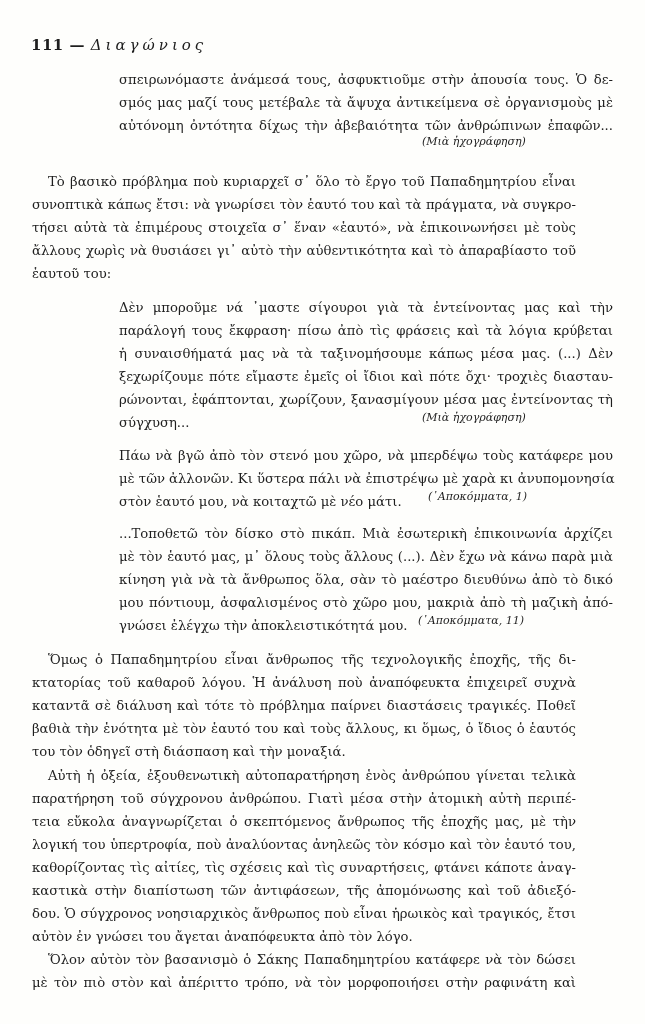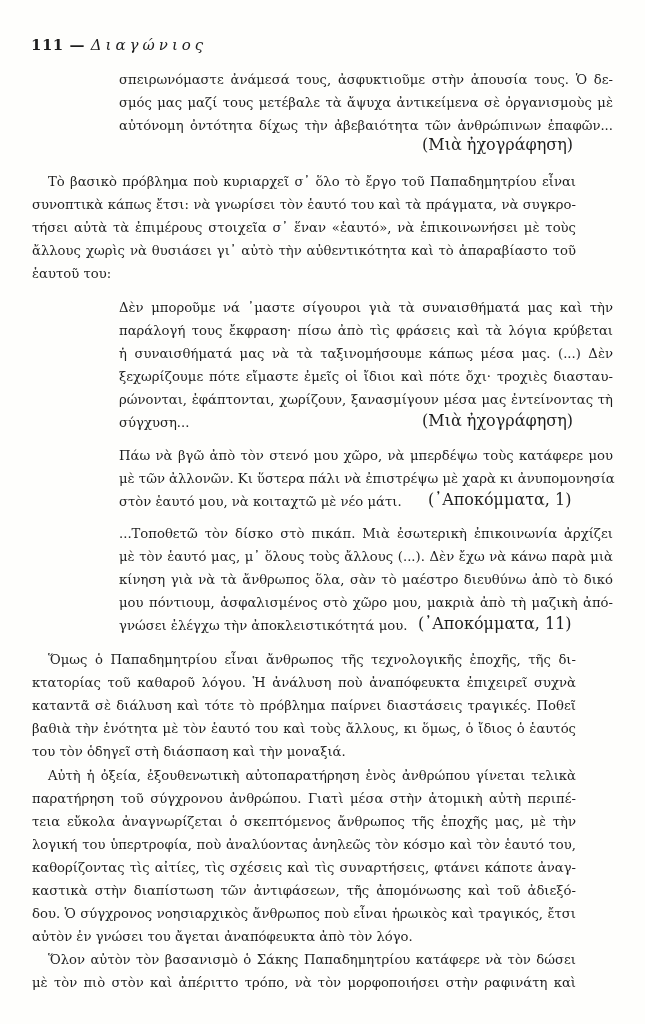--- a/index.html
+++ b/index.html
@@ -16,21 +16,21 @@
     font-size: 15px; font-weight: bold; letter-spacing: 0.5px;
   }
   .header .title { letter-spacing: 4px; font-weight: normal; font-style: italic; }
   .line {
     position: absolute; white-space: nowrap;
     font-size: 13.2px; line-height: 23px;
   }
   .q { left: 92px; width: 494px; margin-left: 27px; }
   .m { left: 32px; width: 544px; }
   .just { text-align: justify; text-align-last: justify; }
-  .src { position: absolute; font-size: 16px; white-space: nowrap; }
+  .src { position: absolute; font-style: italic; font-size: 11px; white-space: nowrap; }
 </style>
 </head>
 <body>
 
 <div class="page">
 
   <div class="header">
     <span>111</span>
     <span>—</span>
     <span class="title">Διαγώνιος</span>
@@ -45,21 +45,21 @@
 
   <div>
     <div class="line" style="top:170px; left:48px; width:528px; text-align:justify; text-align-last:justify">Τὸ βασικὸ πρόβλημα ποὺ κυριαρχεῖ σ᾽ ὅλο τὸ ἔργο τοῦ Παπαδημητρίου εἶναι</div>
     <div class="line m just" style="top:193px">συνοπτικὰ κάπως ἔτσι: νὰ γνωρίσει τὸν ἑαυτό του καὶ τὰ πράγματα, νὰ συγκρο-</div>
     <div class="line m just" style="top:216px">τήσει αὐτὰ τὰ ἐπιμέρους στοιχεῖα σ᾽ ἕναν «ἑαυτό», νὰ ἐπικοινωνήσει μὲ τοὺς</div>
     <div class="line m just" style="top:239px">ἄλλους χωρὶς νὰ θυσιάσει γι᾽ αὐτὸ τὴν αὐθεντικότητα καὶ τὸ ἀπαραβίαστο τοῦ</div>
     <div class="line m" style="top:262px">ἑαυτοῦ του:</div>
   </div>
 
   <div>
-    <div class="line q just" style="top:296px">Δὲν μποροῦμε νά ᾽μαστε σίγουροι γιὰ τὰ συναισθήματά μας καὶ τὴν</div>
+    <div class="line q just" style="top:296px">Δὲν μποροῦμε νά ᾽μαστε σίγουροι γιὰ τὰ ἐντείνοντας μας καὶ τὴν</div>
     <div class="line q just" style="top:319px">παράλογή τους ἔκφραση· πίσω ἀπὸ τὶς φράσεις καὶ τὰ λόγια κρύβεται</div>
     <div class="line q just" style="top:342px">ἡ συναισθήματά μας νὰ τὰ ταξινομήσουμε κάπως μέσα μας. (...) Δὲν</div>
     <div class="line q just" style="top:365px">ξεχωρίζουμε πότε εἴμαστε ἐμεῖς οἱ ἴδιοι καὶ πότε ὄχι· τροχιὲς διασταυ-</div>
     <div class="line q just" style="top:388px">ρώνονται, ἐφάπτονται, χωρίζουν, ξανασμίγουν μέσα μας ἐντείνοντας τὴ</div>
     <div class="line q" style="top:411px">σύγχυση...</div>
     <div class="src" style="top:411px; left:422px">(Μιὰ ἠχογράφηση)</div>
   </div>
 
   <div>
     <div class="line q just" style="top:444px">Πάω νὰ βγῶ ἀπὸ τὸν στενό μου χῶρο, νὰ μπερδέψω τοὺς κατάφερε μου</div>

